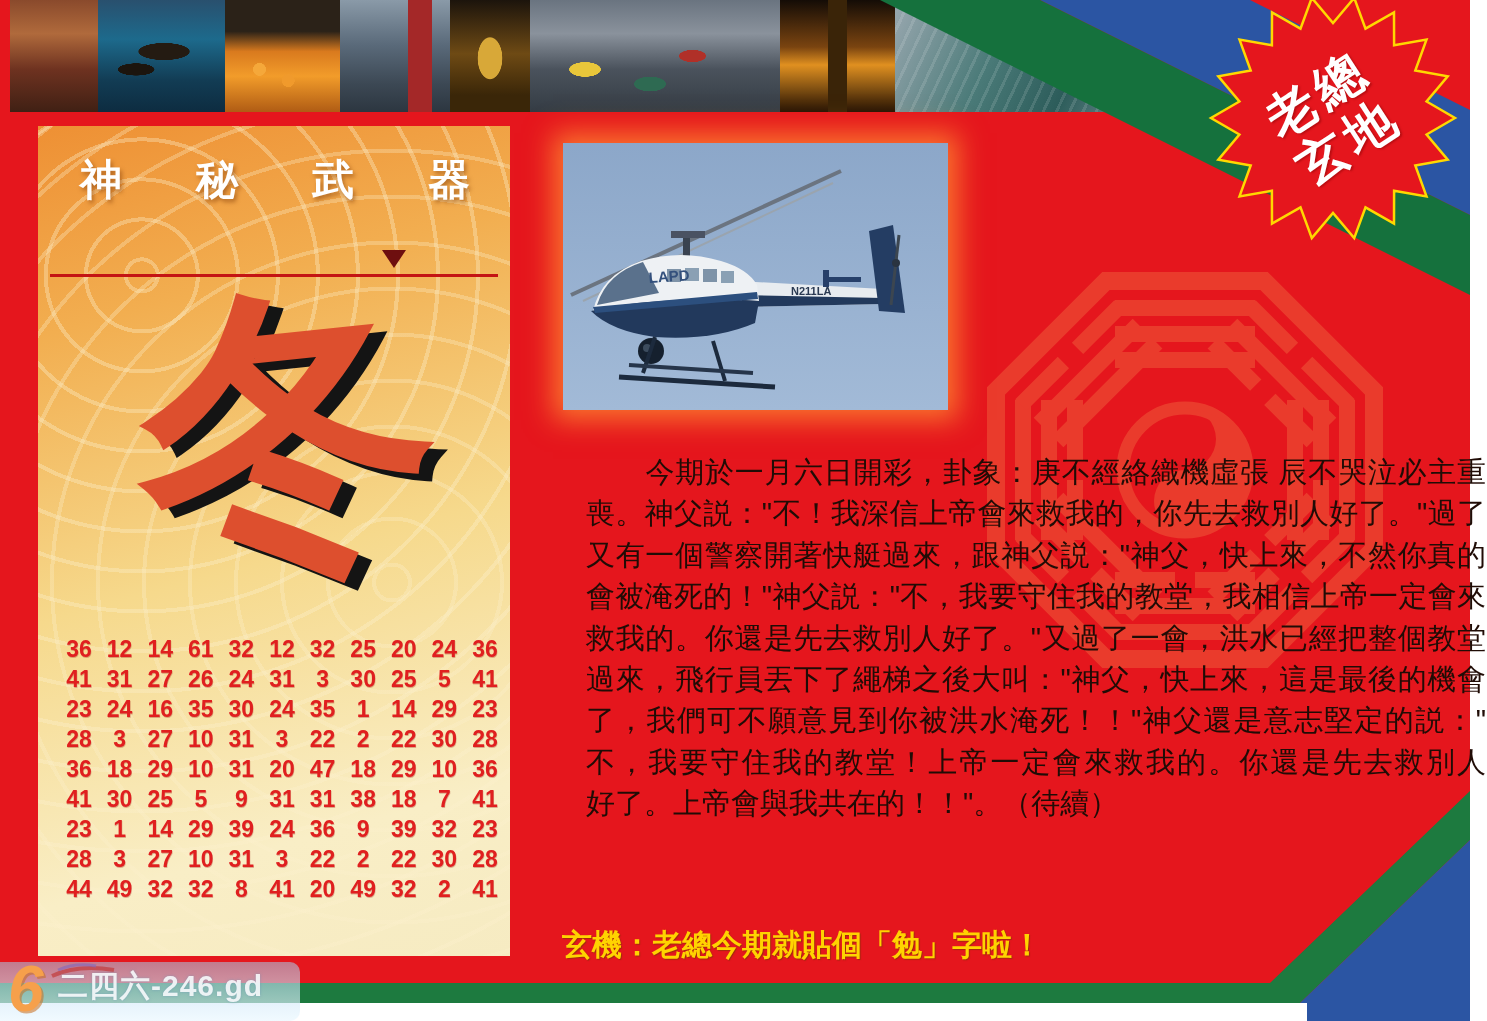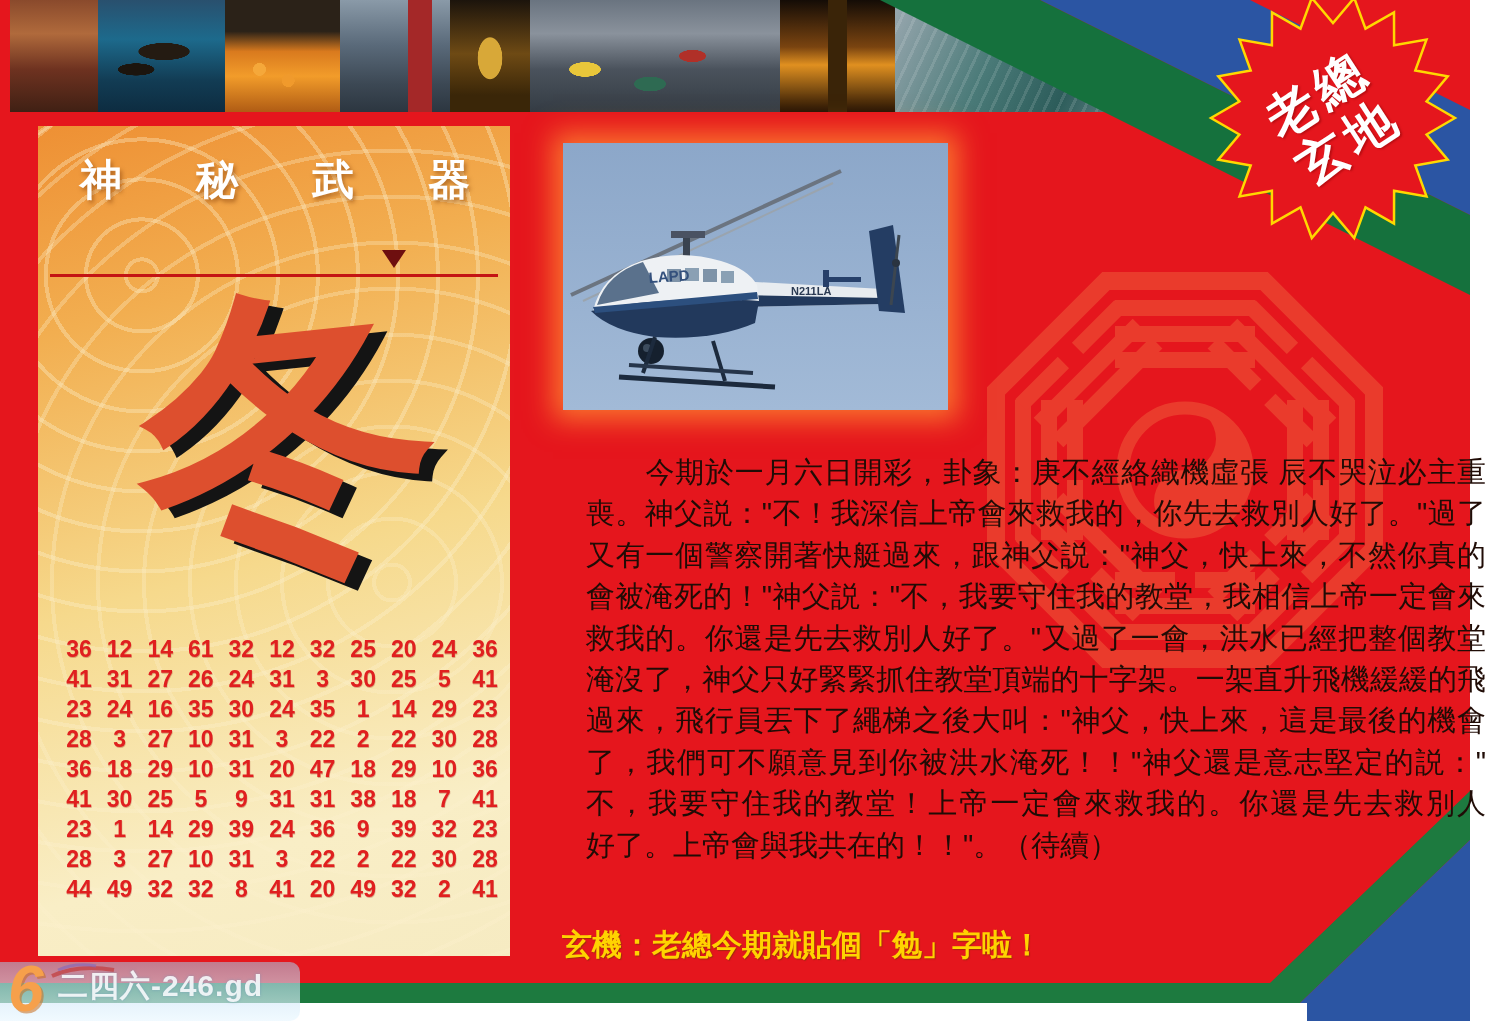--- a/index.html
+++ b/index.html
@@ -344,21 +344,20 @@
     <line x1="56" y1="234" x2="212" y2="244" stroke="#1c2a3d" stroke-width="5"></line>
     <line x1="66" y1="222" x2="190" y2="230" stroke="#26354a" stroke-width="4"></line>
   </svg>
 
   <div class="story">
       <div class="story-line">　　今期於一月六日開彩，卦象：庚不經絡織機虛張 辰不哭泣必主重</div>
       <div class="story-line">喪。神父説："不！我深信上帝會來救我的，你先去救別人好了。"過了</div>
       <div class="story-line">又有一個警察開著快艇過來，跟神父説："神父，快上來，不然你真的</div>
       <div class="story-line">會被淹死的！"神父説："不，我要守住我的教堂，我相信上帝一定會來</div>
       <div class="story-line">救我的。你還是先去救別人好了。"又過了一會，洪水已經把整個教堂</div>
-      <div class="story-line">淹沒了，神父只好緊緊抓住教堂頂端的十字架。一架直升飛機緩緩的飛</div>
       <div class="story-line">過來，飛行員丟下了繩梯之後大叫："神父，快上來，這是最後的機會</div>
       <div class="story-line">了，我們可不願意見到你被洪水淹死！！"神父還是意志堅定的説："</div>
       <div class="story-line">不，我要守住我的教堂！上帝一定會來救我的。你還是先去救別人</div>
       <div class="story-line short">好了。上帝會與我共在的！！"。（待續）</div>
     </div>
   <div class="hint">玄機：老總今期就貼個「勉」字啦！</div>
 
   <div class="badge">
     <svg width="250" height="256" viewBox="0 0 250 256">
       <polygon fill="#e5161d" stroke="#ffd800" stroke-width="2.5" points="247,128 218.6,144.5 239.7,169.7 207.3,175.5 218.5,206.4 186.1,200.8 186,233.7 157.5,217.3 146.2,248.1 125,223 103.8,248.1 92.5,217.3 64,233.7 63.9,200.8 31.5,206.4 42.7,175.5 10.3,169.7 31.4,144.5 3,128 31.4,111.5 10.3,86.3 42.7,80.5 31.5,49.6 63.9,55.2 64,22.3 92.5,38.7 103.8,7.9 125,33 146.2,7.9 157.5,38.7 186,22.3 186.1,55.2 218.5,49.6 207.3,80.5 239.7,86.3 218.6,111.5"></polygon>

